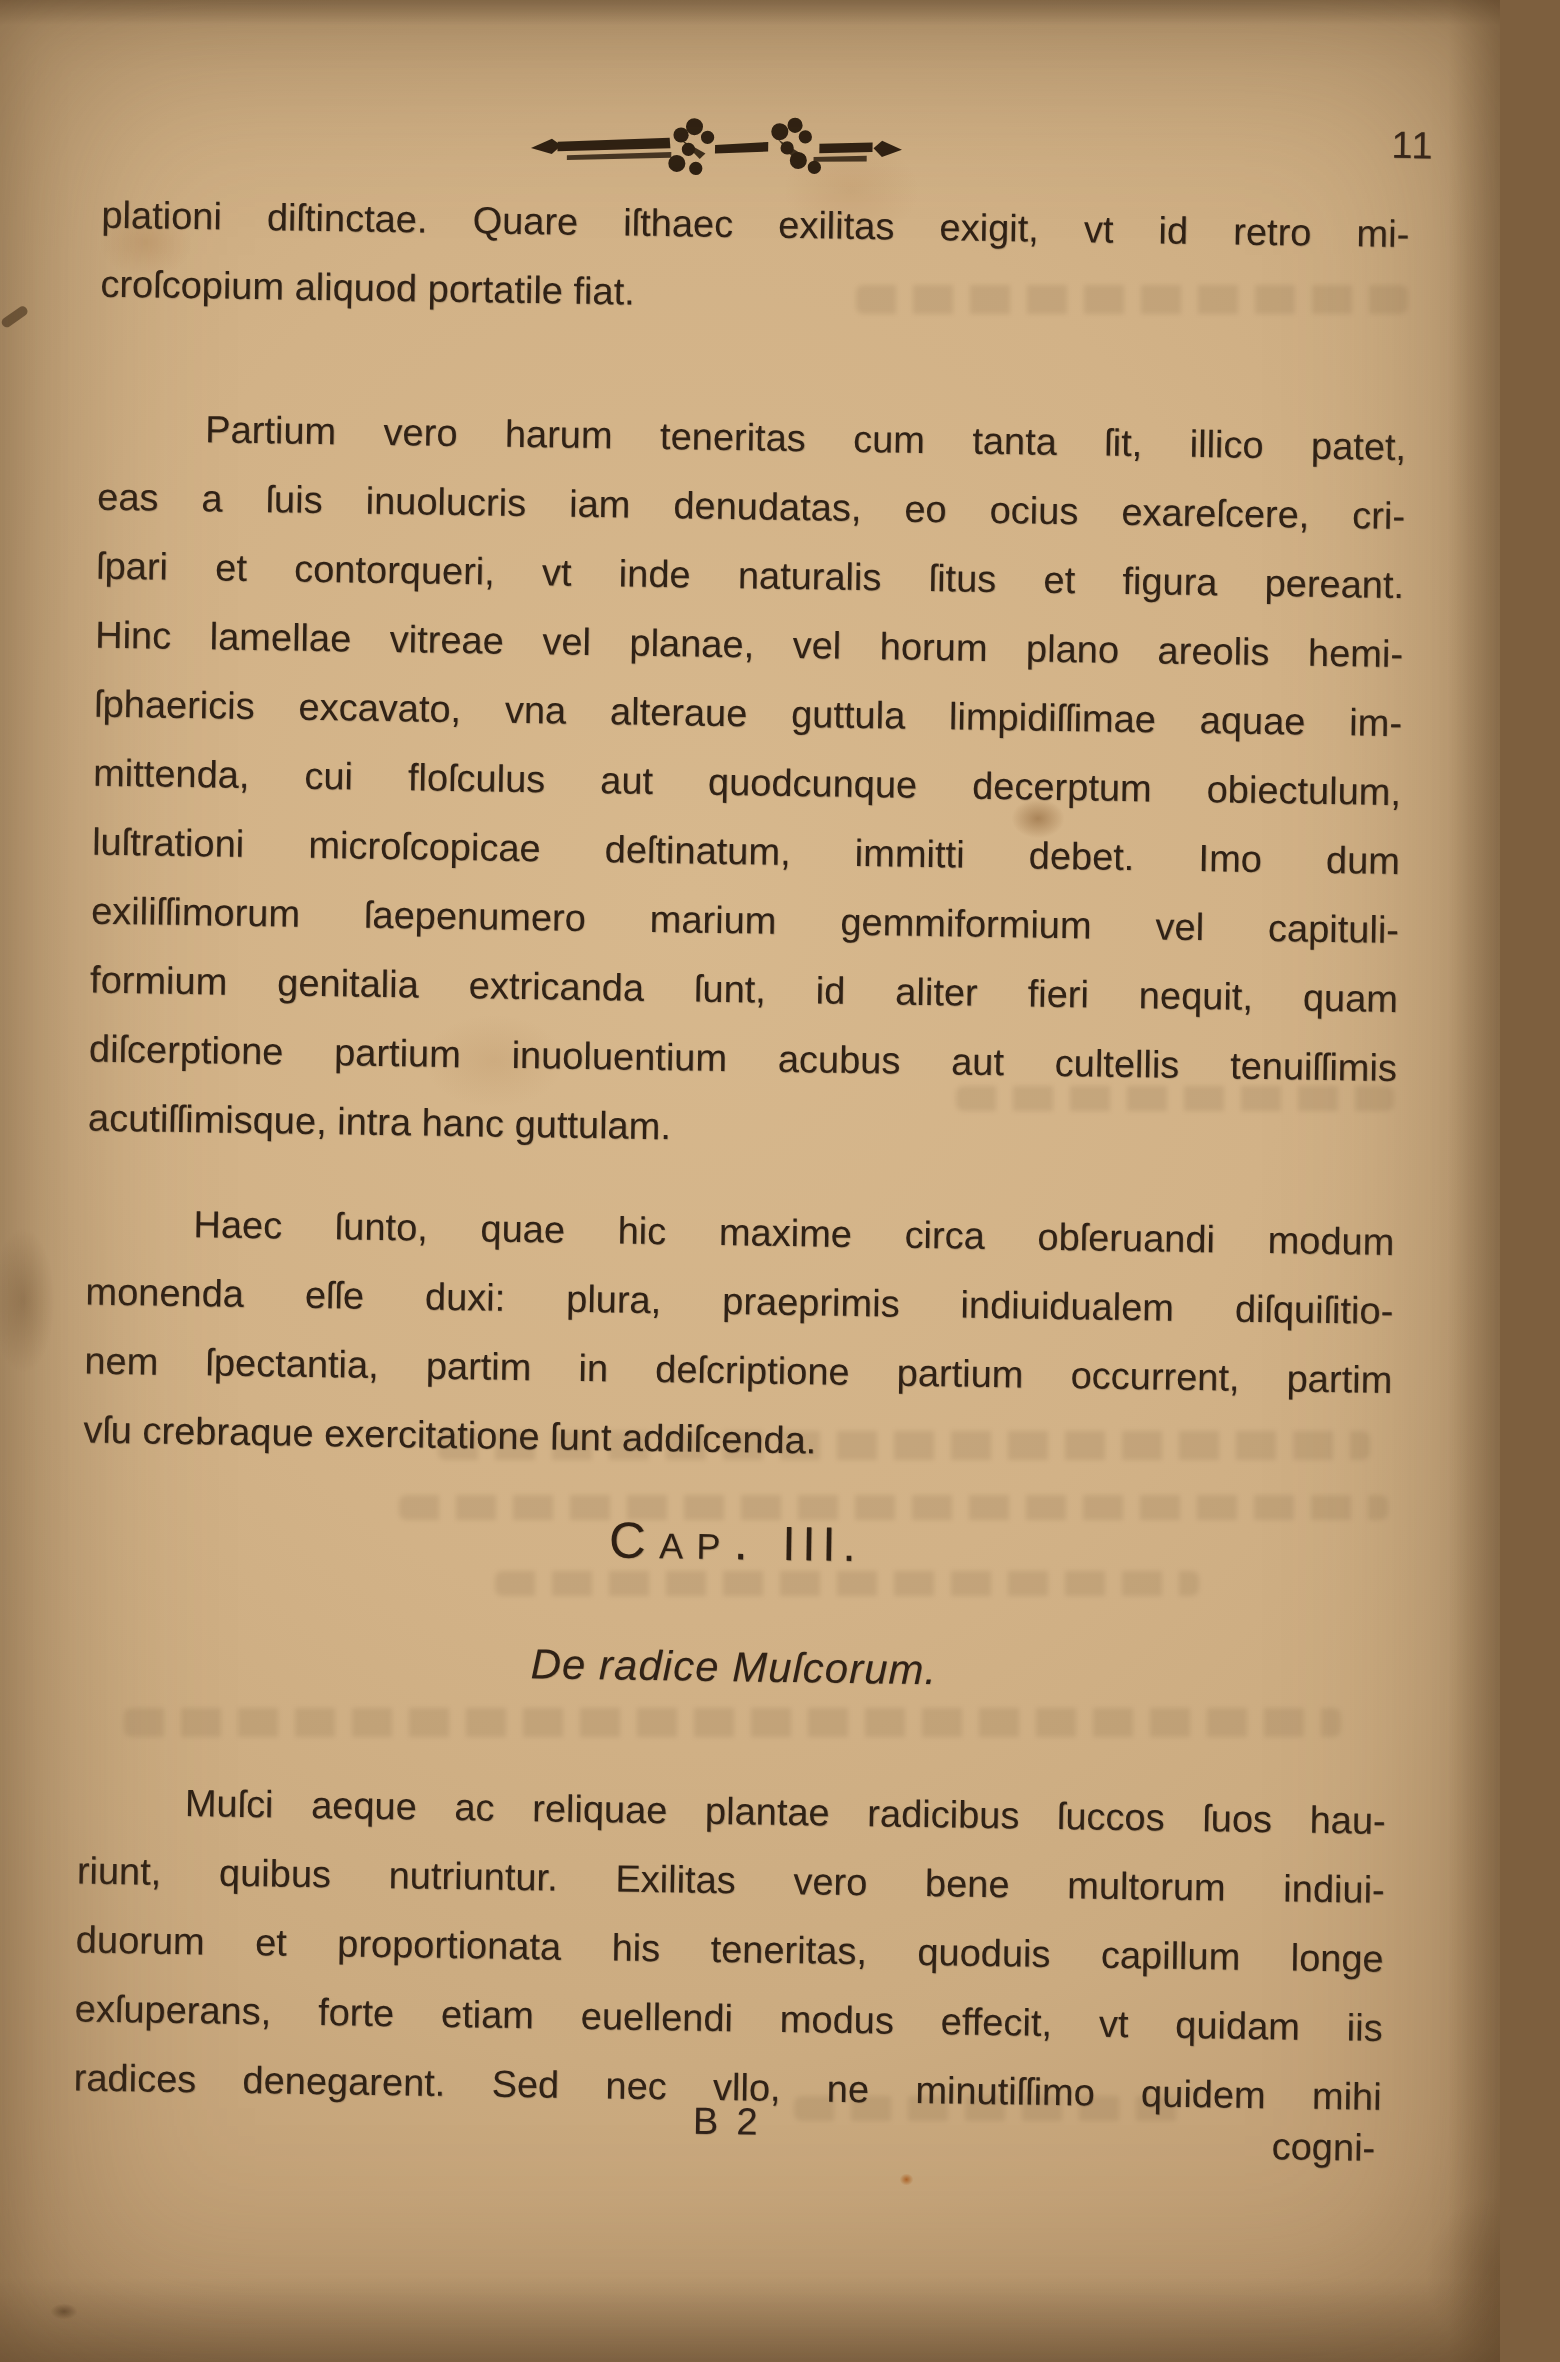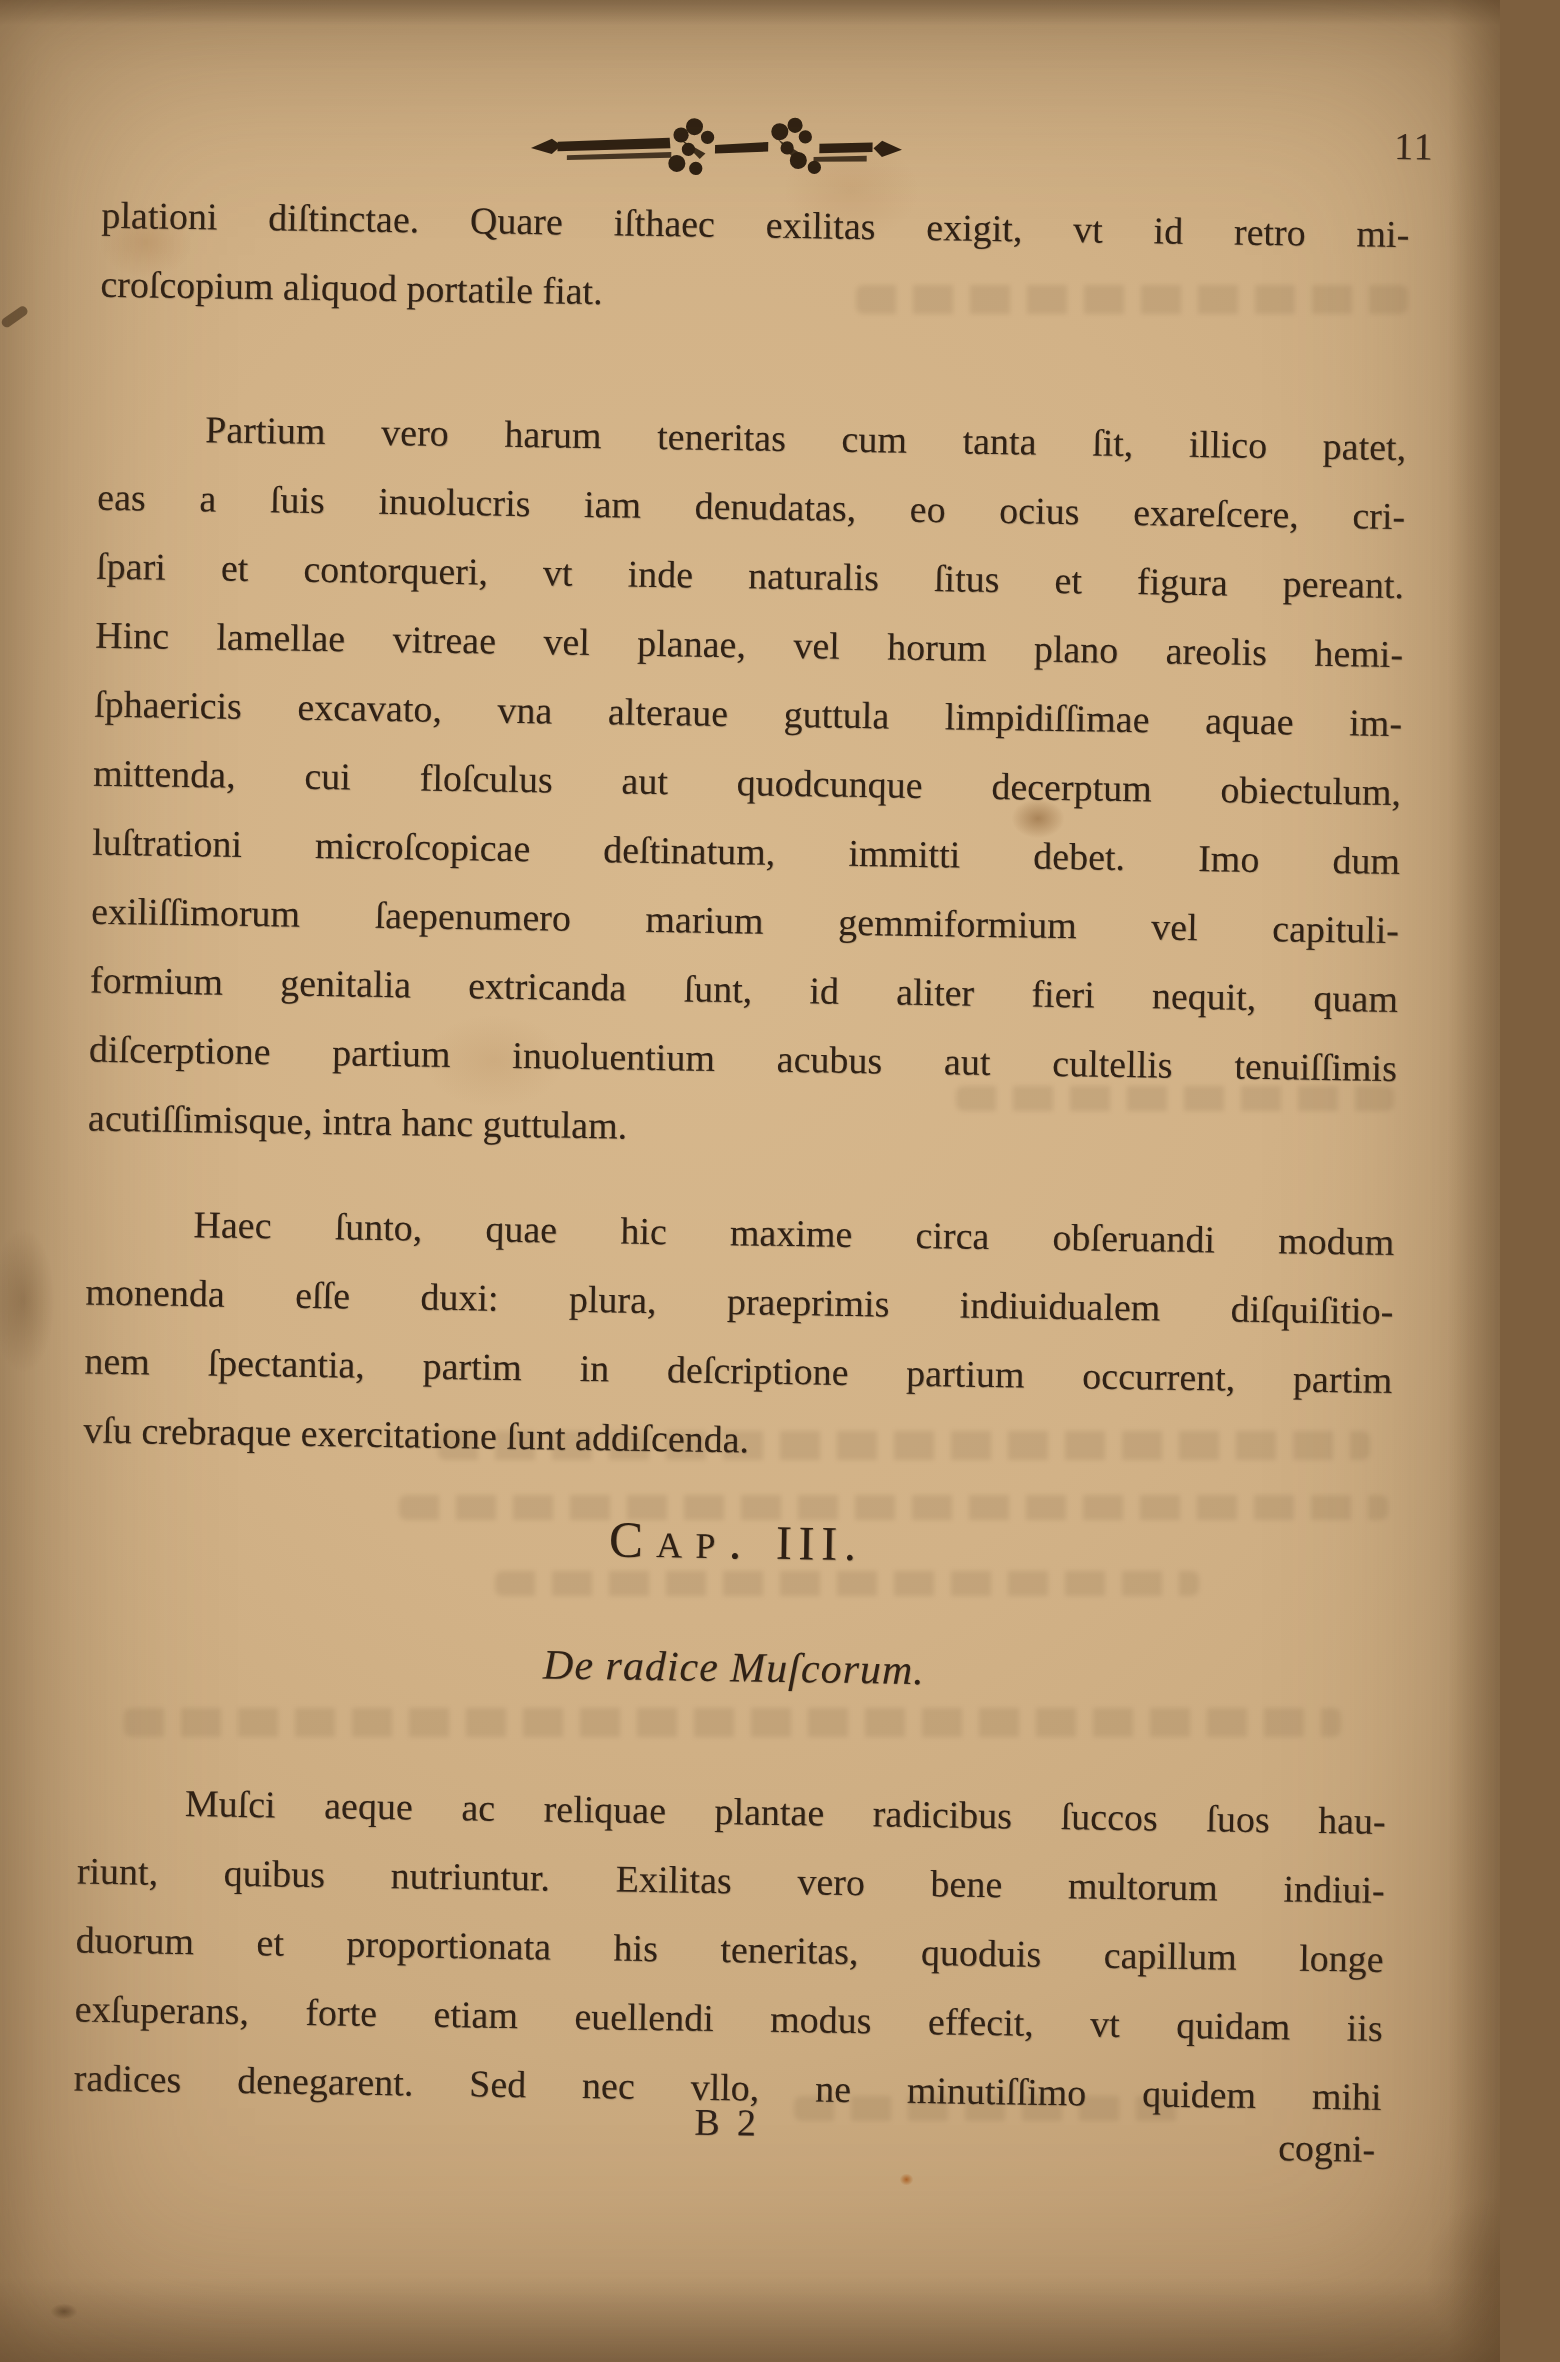--- a/index.html
+++ b/index.html
@@ -2,21 +2,21 @@
 <html style="font-size:15px"><head>
 <meta charset="utf-8">
 <style>
   html, body { margin: 0; padding: 0; background: #7d5f3e; }
 
   .scan {
     position: relative;
     width: 1500px;
     height: 2363px;
     overflow: hidden;
-    font-family: Liberation Serif, serif;
+    font-family: Liberation Sans, sans-serif;
     color: #2f2115;
     background:
       radial-gradient(ellipse 120% 90% at 46% 38%,
         #d7b88d 0%, #d2b287 34%, #cbab80 55%, #c09e74 72%,
         #ac8a60 86%, #977450 95%, #876847 100%);
   }
 
   
   .vignette {
     position: absolute; inset: 0; pointer-events: none; z-index: 6;

